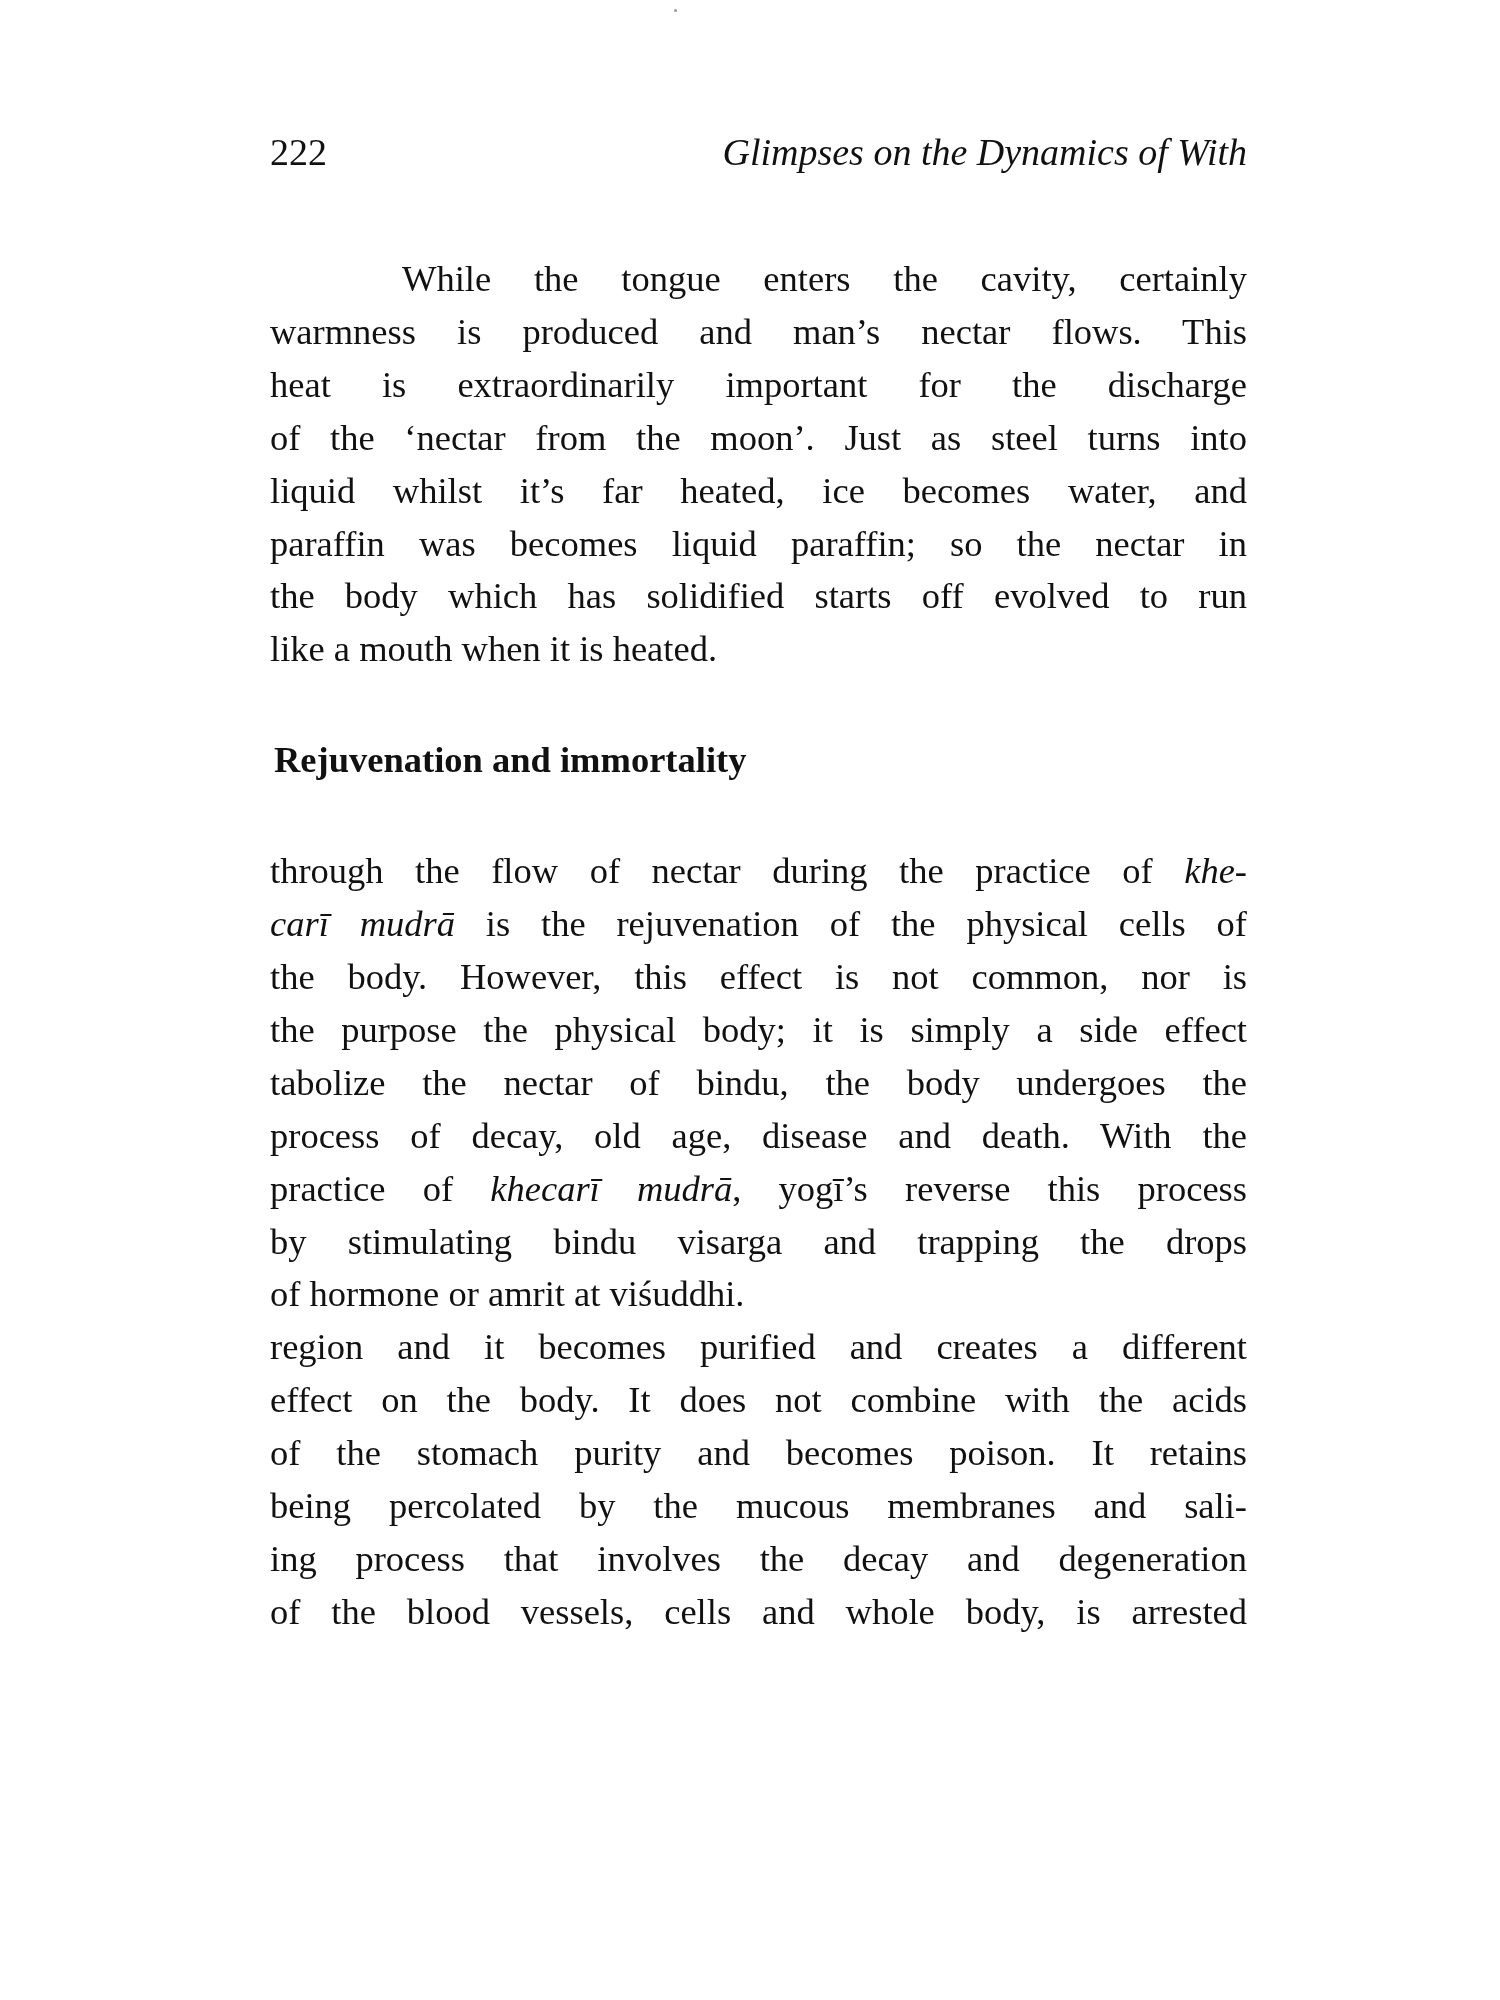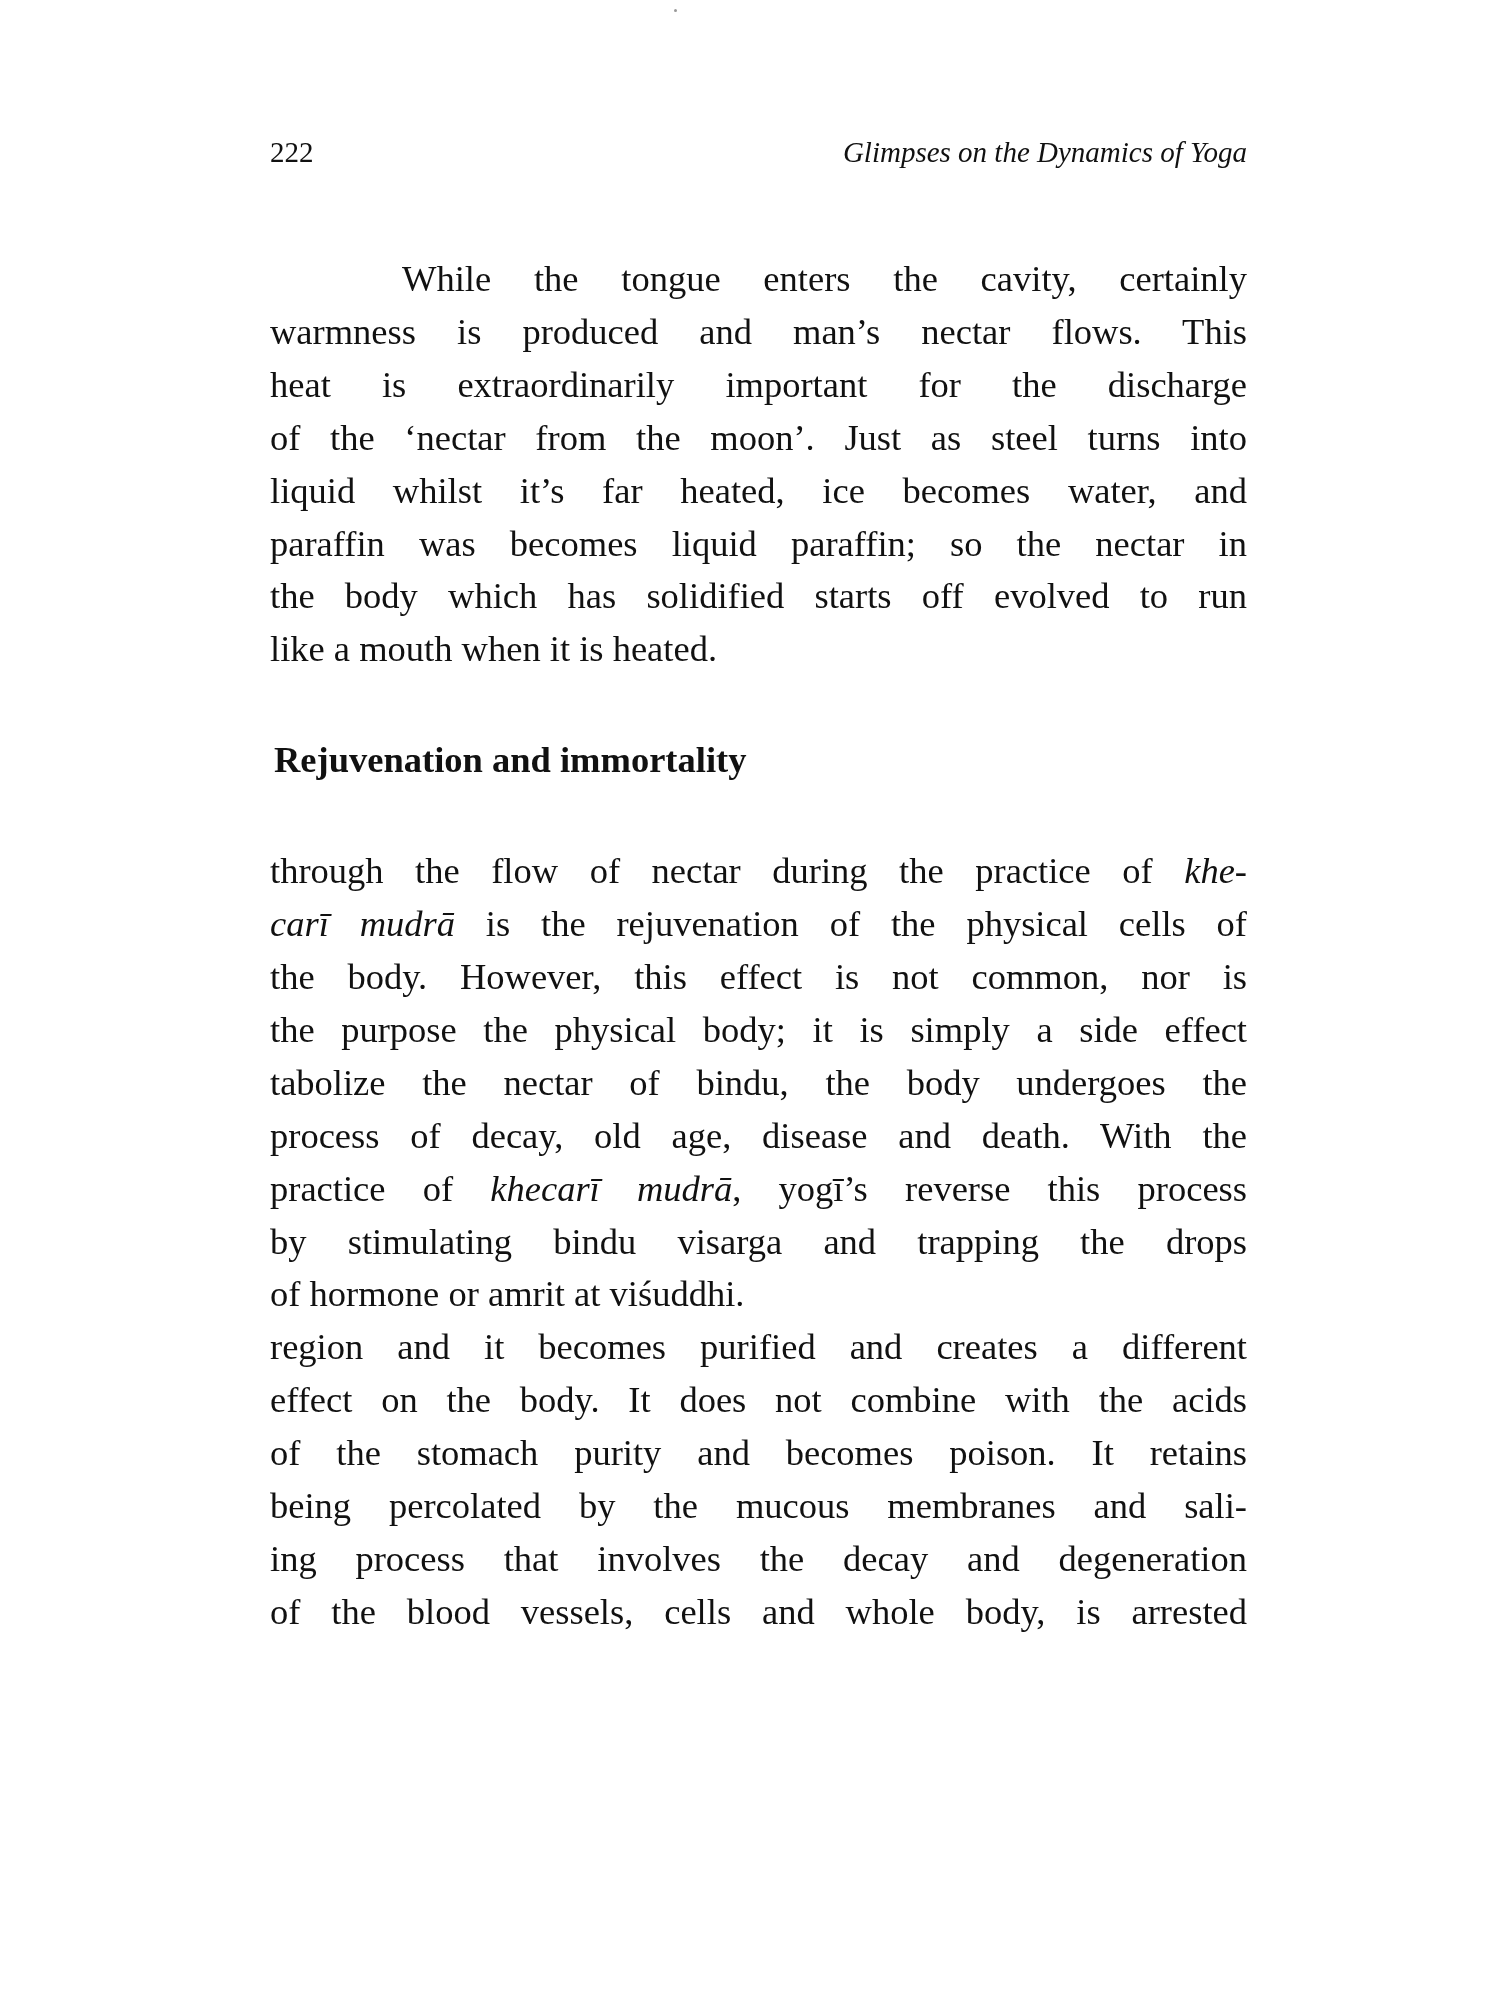--- a/index.html
+++ b/index.html
@@ -1,40 +1,40 @@
 <!DOCTYPE html>
 <html><head>
 <meta charset="utf-8">
 <style>
   html, body { margin: 0; padding: 0; background: #ffffff; }
   body { width: 1500px; height: 2000px; position: relative; overflow: hidden;
          font-family: "Liberation Serif", "DejaVu Serif", serif; color: #111111; }
   .speck { position: absolute; left: 674px; top: 9px; width: 3px; height: 3px; background: #999; border-radius: 50%; }
   .running-head { position: absolute; left: 270px; width: 977px; top: 132px; height: 40px;
-                  font-size: 29px; line-height: 40px; }
+                  font-size: 38px; line-height: 40px; }
   .page-number { position: absolute; left: 0; top: 0; }
   .running-title { position: absolute; right: 0; top: 0; font-style: italic; }
   .page-body { position: absolute; left: 270px; width: 977px; top: 253px; }
   .para { margin: 0; font-size: 36.5px; line-height: 52.9px; text-align: justify; text-align-last: left; hyphens: manual; }
   .para .ln { display: block; text-align: justify; text-align-last: justify; white-space: nowrap; font-family: Liberation Serif, serif; }
   .para .ln.last { text-align-last: left; }
   .indent { text-indent: 132px; }
   .heading { margin: 4px; font-weight: bold; font-size: 36.5px; line-height: 52.9px; }
   .gap-after-p1 { height: 54px; }
   .gap-after-h { height: 54px; }
   i { font-style: italic; }
 </style>
 </head>
 <body>
 
 <div class="speck"></div>
 
 <div class="running-head">
   <span class="page-number">222</span>
-  <span class="running-title">Glimpses on the Dynamics of Yoga</span>
+  <span class="running-title">Glimpses on the Dynamics of With</span>
 </div>
 
 <div class="page-body">
 
   <div class="para">
     <span class="ln indent">While the tongue enters the cavity, certainly</span>
     <span class="ln">warmness is produced and man’s nectar flows. This</span>
     <span class="ln">heat is extraordinarily important for the discharge</span>
     <span class="ln">of the ‘nectar from the moon’. Just as steel turns into</span>
     <span class="ln">liquid whilst it’s far heated, ice becomes water, and</span>

